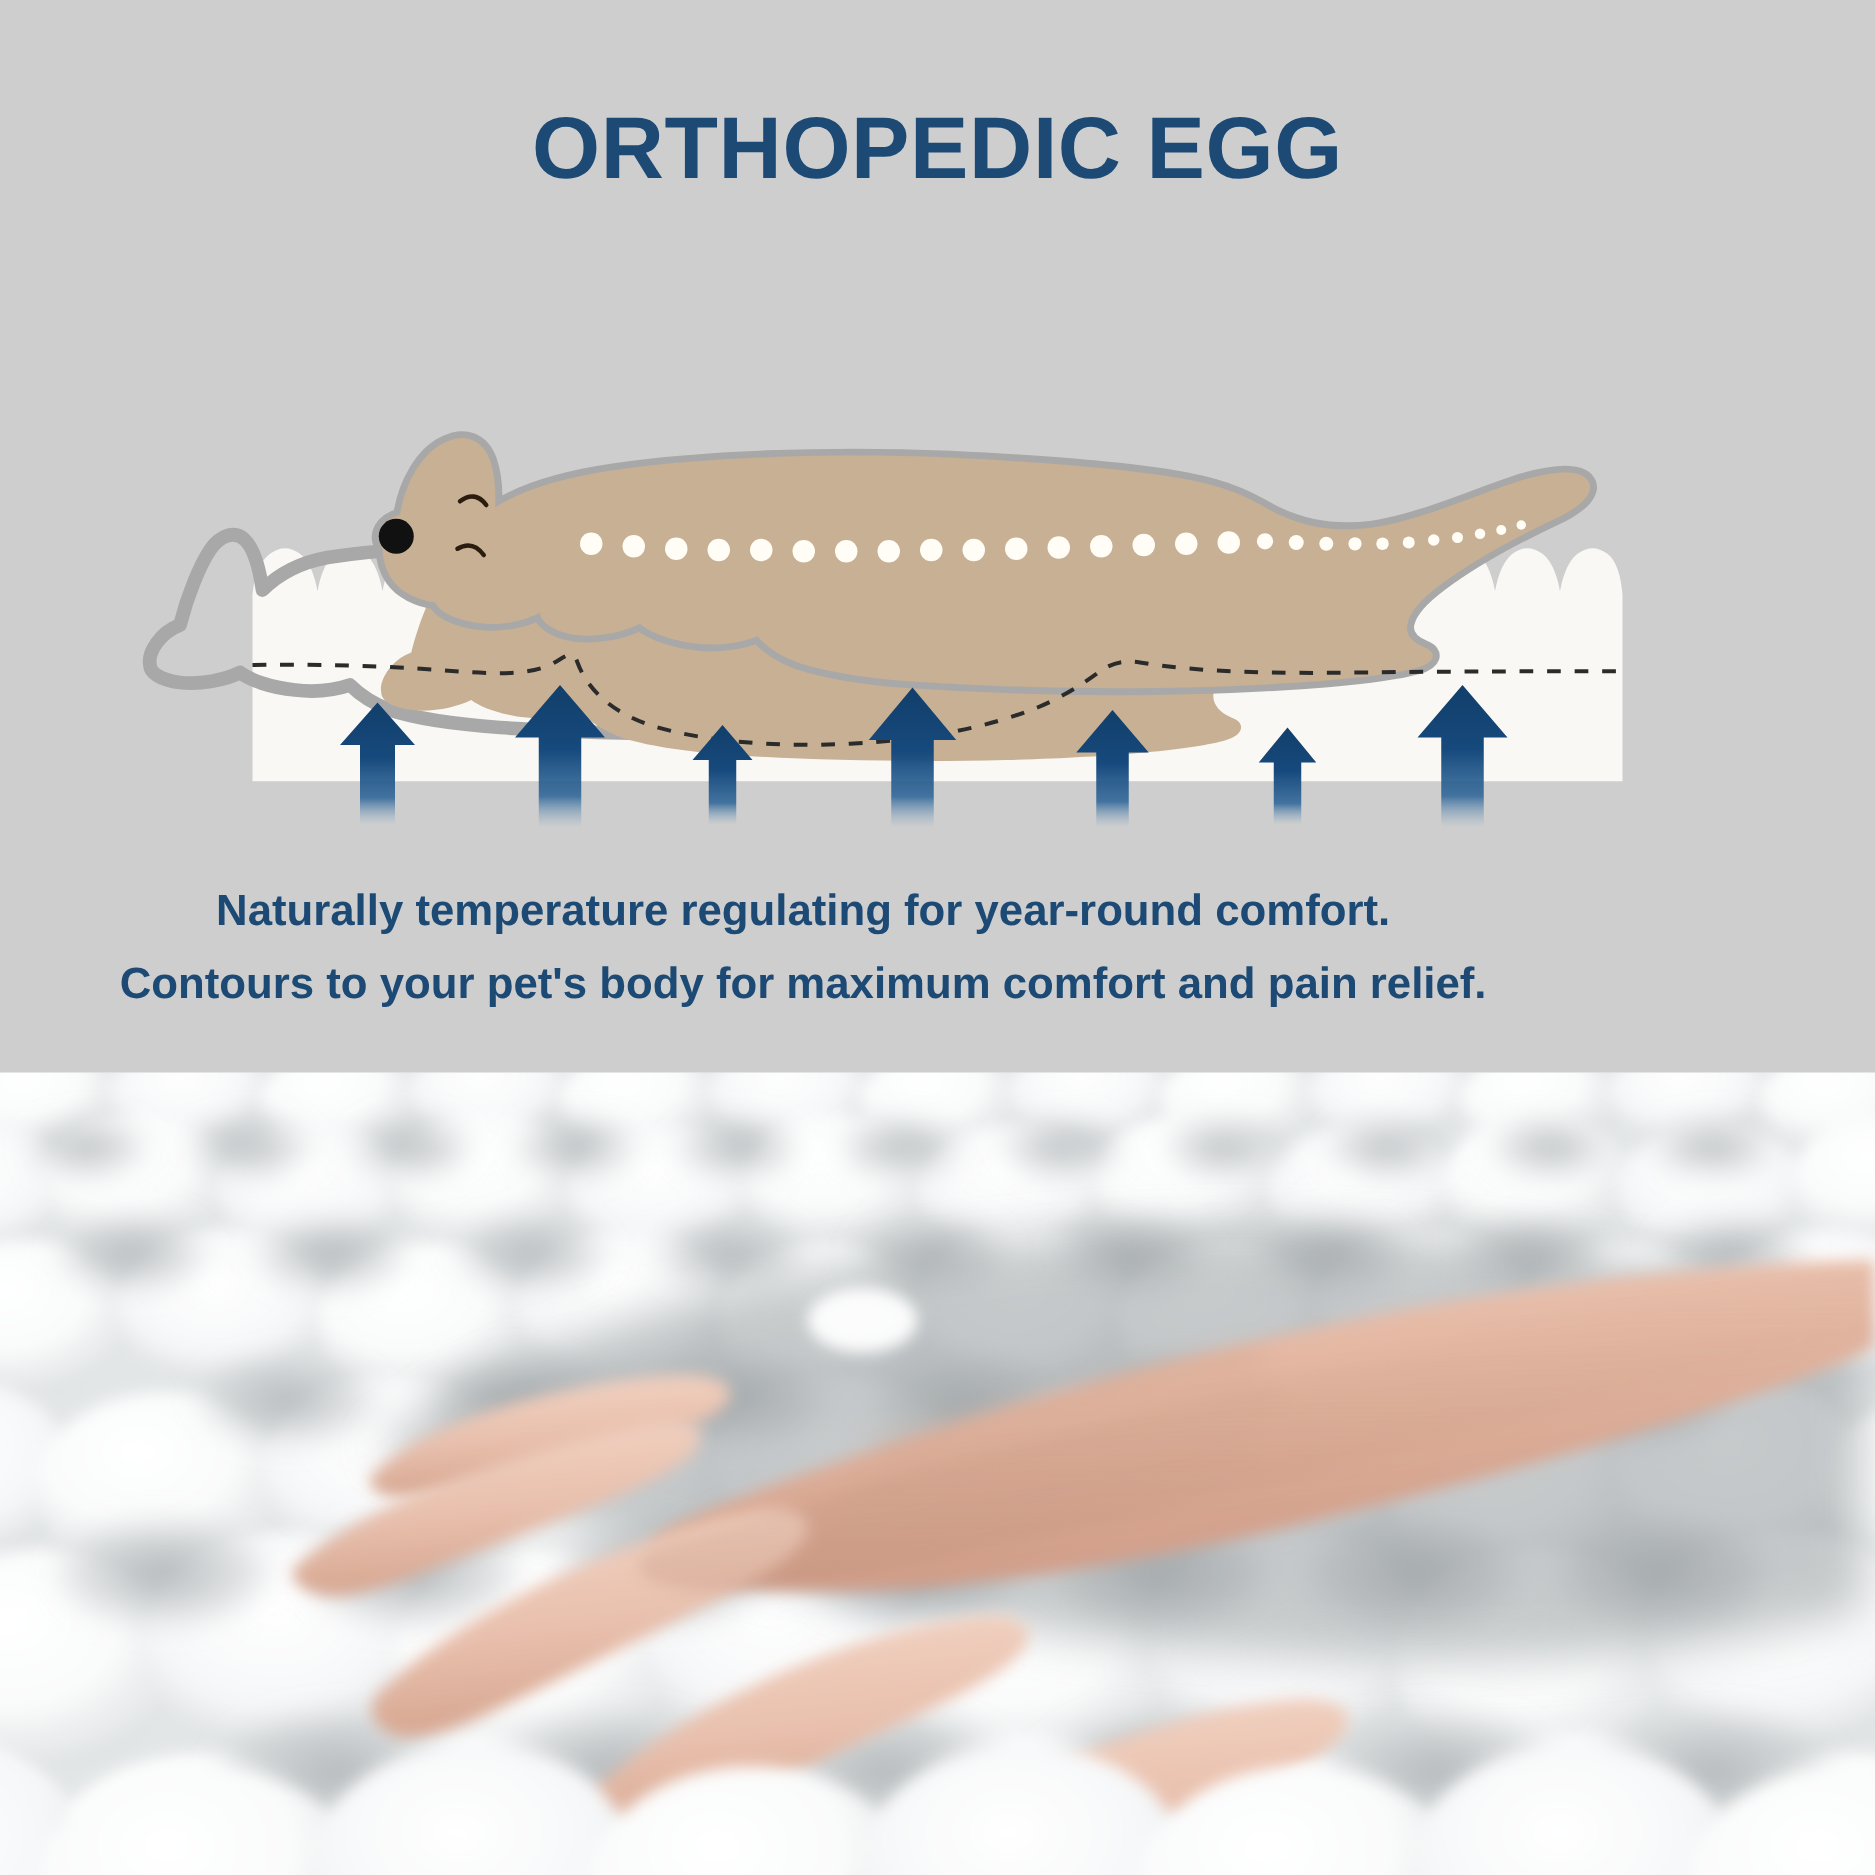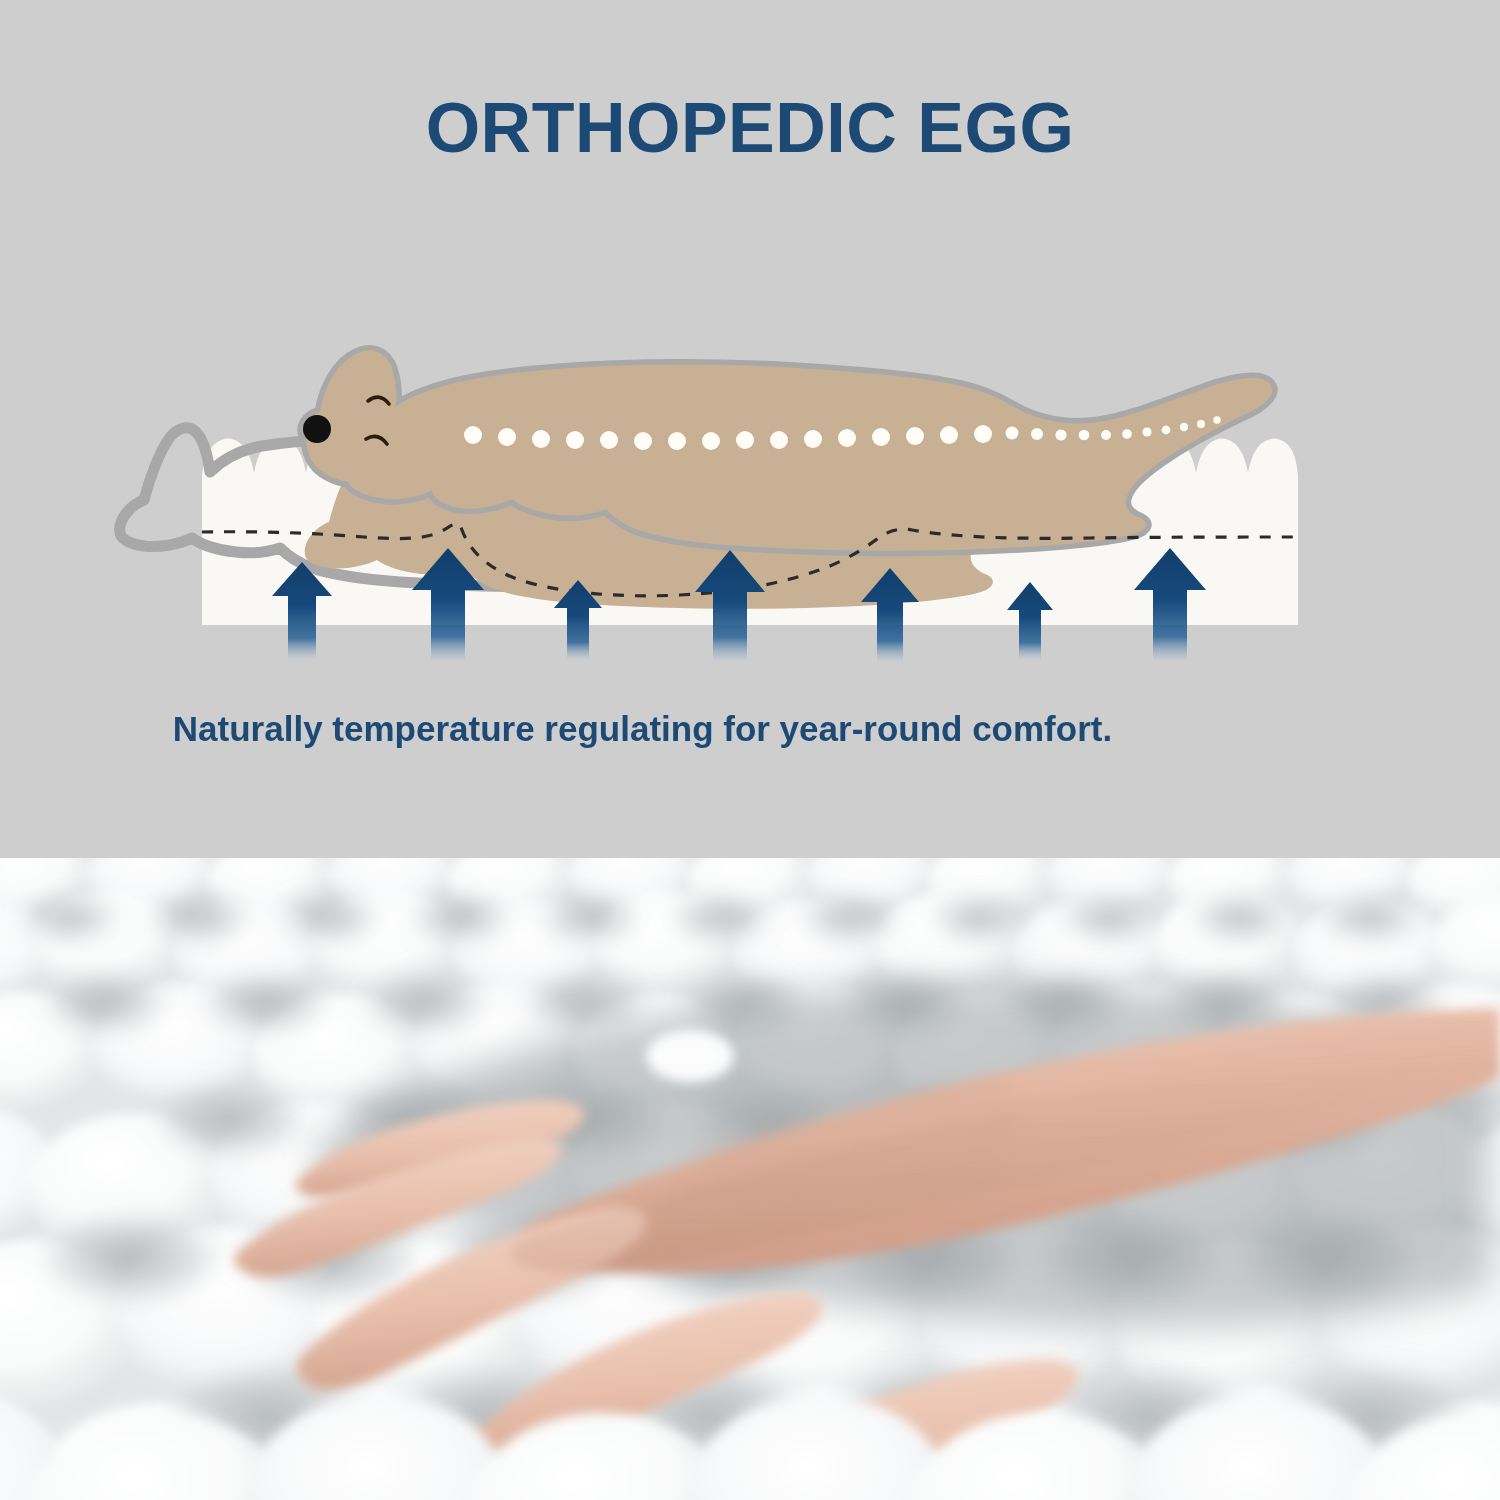--- a/index.html
+++ b/index.html
@@ -10,21 +10,21 @@
     overflow:hidden;
   }
   .page { position:relative; width:1500px; height:1500px; }
 
   
   .info-panel{
     position:absolute; left:0; top:0; width:1500px; height:858px;
     background:#cecece;
   }
   .title{
-    position:absolute; left:0; top:86px; width:1500px;
+    position:absolute; left:0; top:76px; width:1500px;
     text-align:center;
     color:#1c4a75;
     font-weight:bold;
     font-size:70px;
     line-height:84px;
     letter-spacing:0.5px;
     font-family:"Liberation Sans", sans-serif;
   }
   .title span{ display:block; }
 
@@ -323,20 +323,21 @@
 
           <path d="M1030,282 L1053,310 L1041,310 L1041,360 L1019,360 L1019,310 L1007,310 Z"></path>
 
           <path d="M1170,248 L1206,290 L1187,290 L1187,362 L1153,362 L1153,290 L1134,290 Z"></path>
         </g>
       </svg>
     </div>
 
     <div class="caption">
       <span>Naturally temperature regulating for year-round comfort.</span>
+      <span>Contours to your pet's body for maximum comfort and pain relief.</span>
     </div>
   </div>
 
   <div class="photo">
     <svg viewBox="0 0 1500 642" xmlns="http://www.w3.org/2000/svg" preserveAspectRatio="none">
       <defs>
 
         <radialGradient id="peakG" cx="40%" cy="32%" r="70%">
           <stop offset="0%" stop-color="#ffffff"></stop>
           <stop offset="55%" stop-color="#fafbfb"></stop>

